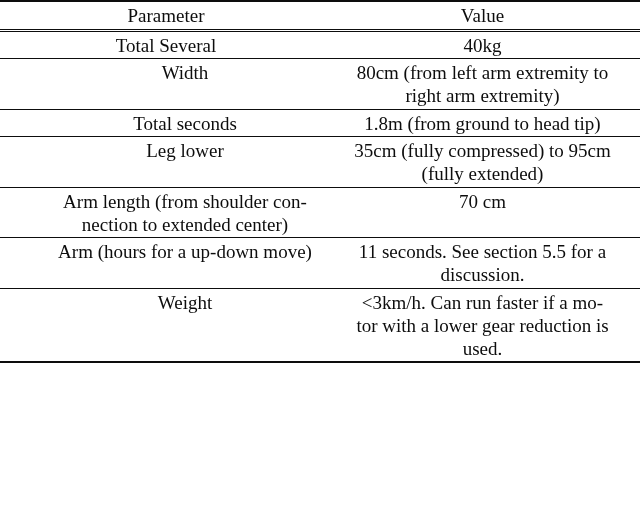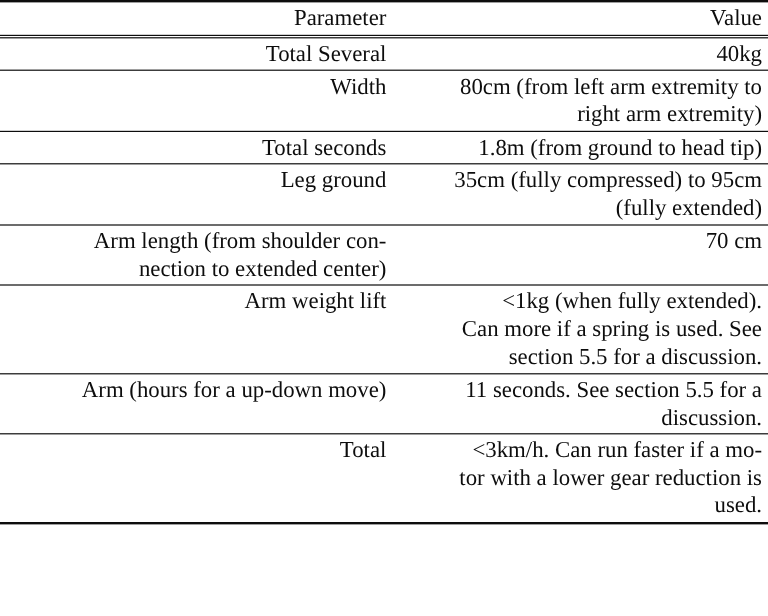--- a/index.html
+++ b/index.html
@@ -20,21 +20,21 @@
     font-size: 19px;
     line-height: 23px;
     color: #0d0d0d;
     border-top: 2px solid #0d0d0d;
     border-bottom: 2px solid #0d0d0d;
   }
   col.c1 { width: 330px; }
   col.c2 { width: 310px; }
   th, td {
     font-weight: normal;
-    text-align: right;
+    text-align: center;
     vertical-align: top;
     white-space: pre-line;
     padding: 2px 8px 1.5px 10px;
   }
   th:last-child, td:last-child {
     padding-left: 0;
     padding-right: 5px;
   }
   thead th {
     border-bottom: 3px double #0d0d0d;
@@ -66,40 +66,34 @@
     <tr>
       <td>Width</td>
       <td>80cm (from left arm extremity to
 right arm extremity)</td>
     </tr>
     <tr>
       <td>Total seconds</td>
       <td>1.8m (from ground to head tip)</td>
     </tr>
     <tr>
-      <td>Leg ground</td>
+      <td>Leg lower</td>
       <td>35cm (fully compressed) to 95cm
 (fully extended)</td>
     </tr>
     <tr>
       <td>Arm length (from shoulder con-
 nection to extended center)</td>
       <td>70 cm</td>
     </tr>
     <tr>
-      <td>Arm weight lift</td>
-      <td>&lt;1kg (when fully extended).
-Can more if a spring is used. See
-section 5.5 for a discussion.</td>
-    </tr>
-    <tr>
       <td>Arm (hours for a up-down move)</td>
       <td>11 seconds. See section 5.5 for a
 discussion.</td>
     </tr>
     <tr>
-      <td>Total</td>
+      <td>Weight</td>
       <td>&lt;3km/h. Can run faster if a mo-
 tor with a lower gear reduction is
 used.</td>
     </tr>
   </tbody>
 </table>
 
 </body></html>

